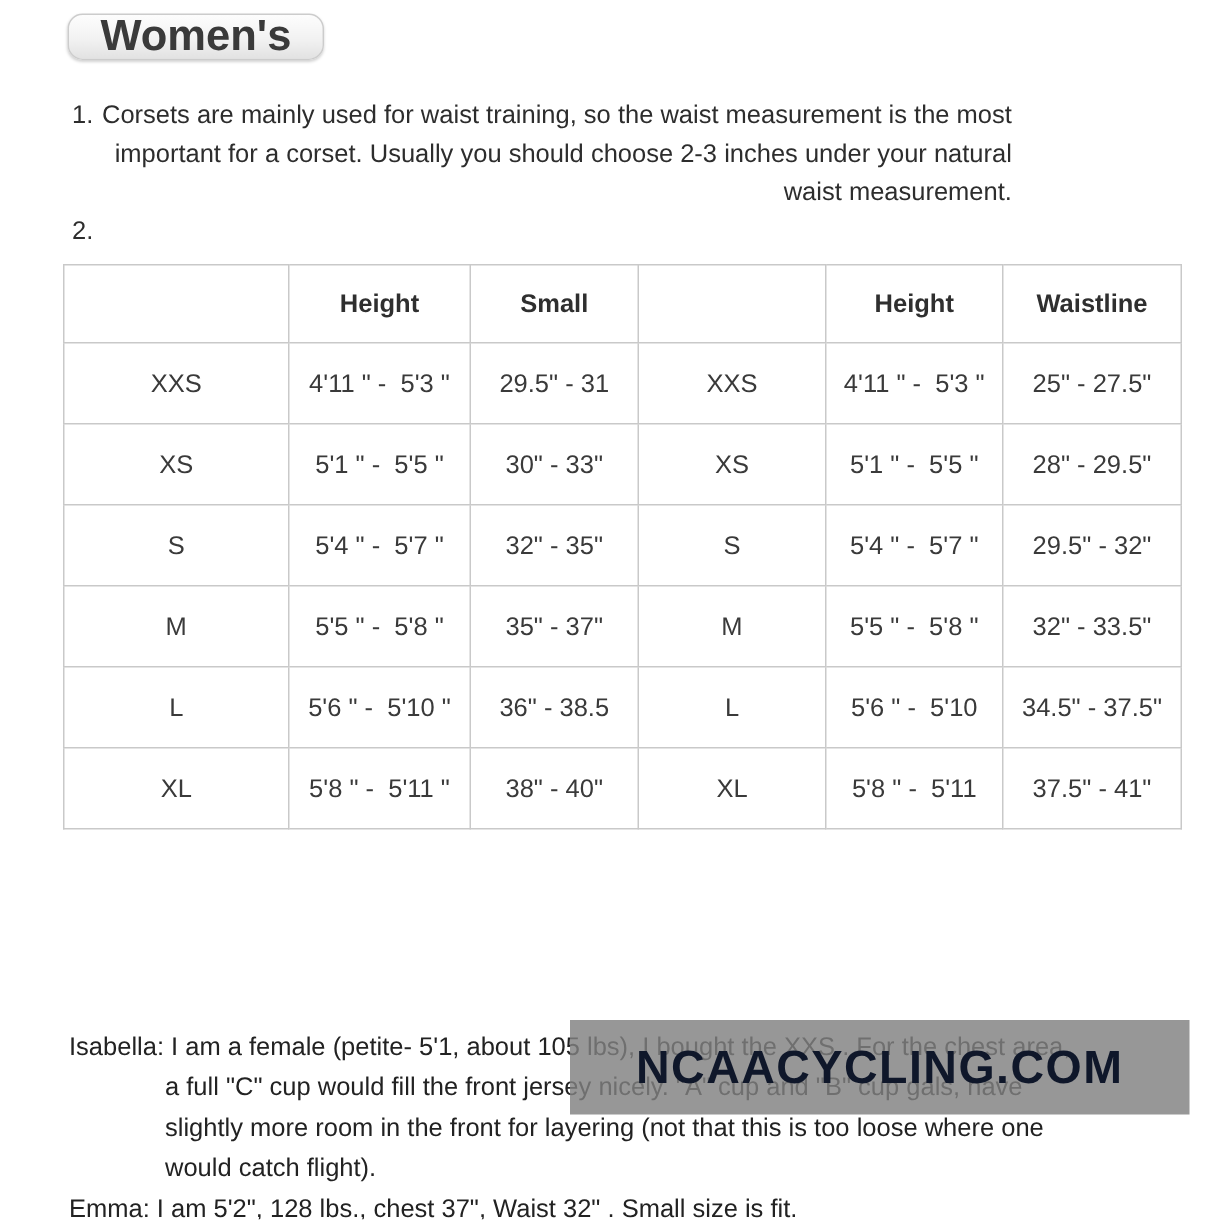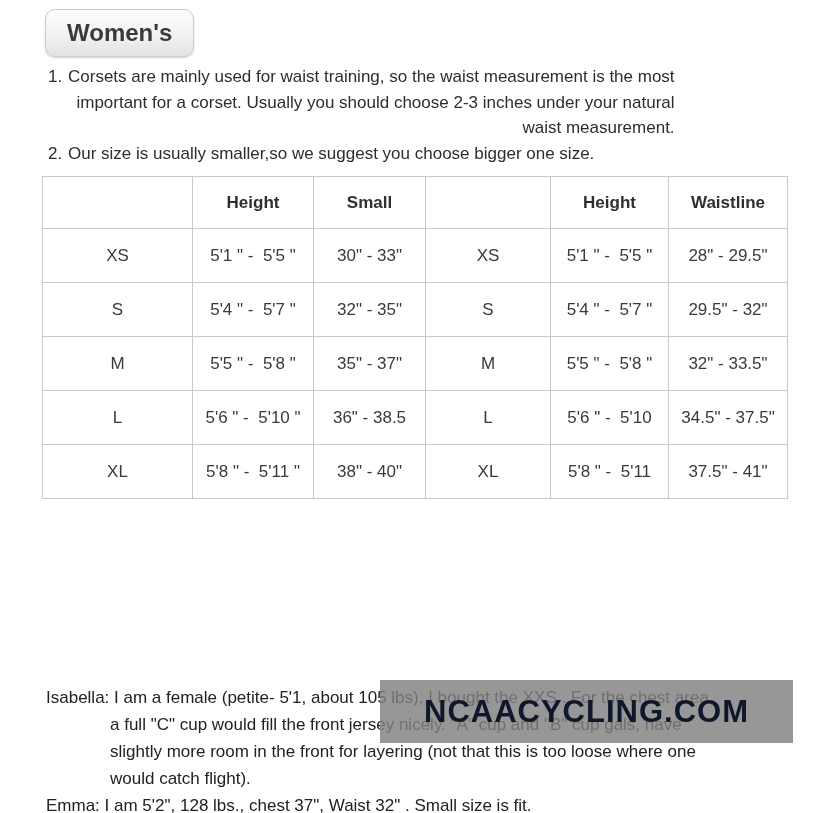--- a/index.html
+++ b/index.html
@@ -4,23 +4,23 @@
 <style>
   html,body { margin:0; padding:0; background:#fff; }
   .page {
     position:relative; width:813px; height:813px; background:#ffffff;
     font-family:"Liberation Sans", sans-serif; color:#2b2b2b; overflow:hidden;
   }
 
   
   .btn-row { position:absolute; top:9px; left:45px; display:flex; gap:18px; }
   .toggle-btn {
-    height:48px; display:flex; align-items:center; justify-content:center;
+    height:31px; display:flex; align-items:center; justify-content:center;
     padding:0 21px; box-sizing:border-box;
-    font-size:24px; font-weight:bold; color:#3a3a3a;
+    font-size:29px; font-weight:bold; color:#3a3a3a;
     background:linear-gradient(#fdfdfd 0%, #f2f2f2 55%, #e2e2e2 100%);
     border:1px solid #cccccc; border-radius:10px;
     box-shadow:0 1px 2px rgba(0,0,0,0.18);
     cursor:pointer;
   }
 
   
   .notes { position:absolute; top:64px; left:48px; width:720px; font-size:17px; line-height:25.5px; color:#2d2d2d; }
   .note { display:flex; }
   .note-number { flex:0 0 20px; }
@@ -77,21 +77,20 @@
 
   <div class="notes">
     <div class="note">
       <div class="note-number">1.</div>
       <div class="note-text">Corsets are mainly used for waist training, so the waist measurement is the most
 important for a corset. Usually you should choose 2-3 inches under your natural
 waist measurement.</div>
     </div>
     <div class="note">
       <div class="note-number">2.</div>
-      <div class="note-text">Our size is usually smaller,so we suggest you choose bigger one size.</div>
     </div>
   </div>
 
   <table class="size-table">
     <colgroup>
       <col style="width:150px">
         <col style="width:121px">
         <col style="width:112px">
       <col style="width:125px">
         <col style="width:118px">
@@ -107,20 +106,28 @@
         <th>Small</th>
         <th class="diag-cell">
           <span class="diag-top">Bottoms</span>
           <span class="diag-bottom">US SIZE</span>
         </th>
         <th>Height</th>
         <th>Waistline</th>
       </tr>
     </thead>
     <tbody>
+      <tr>
+        <td>XXS</td>
+        <td>4'11 " -  5'3 "</td>
+        <td>29.5" - 31</td>
+        <td>XXS</td>
+        <td>4'11 " -  5'3 "</td>
+        <td>25" - 27.5"</td>
+      </tr>
       <tr>
         <td>XS</td>
         <td>5'1 " -  5'5 "</td>
         <td>30" - 33"</td>
         <td>XS</td>
         <td>5'1 " -  5'5 "</td>
         <td>28" - 29.5"</td>
       </tr>
       <tr>
         <td>S</td>

